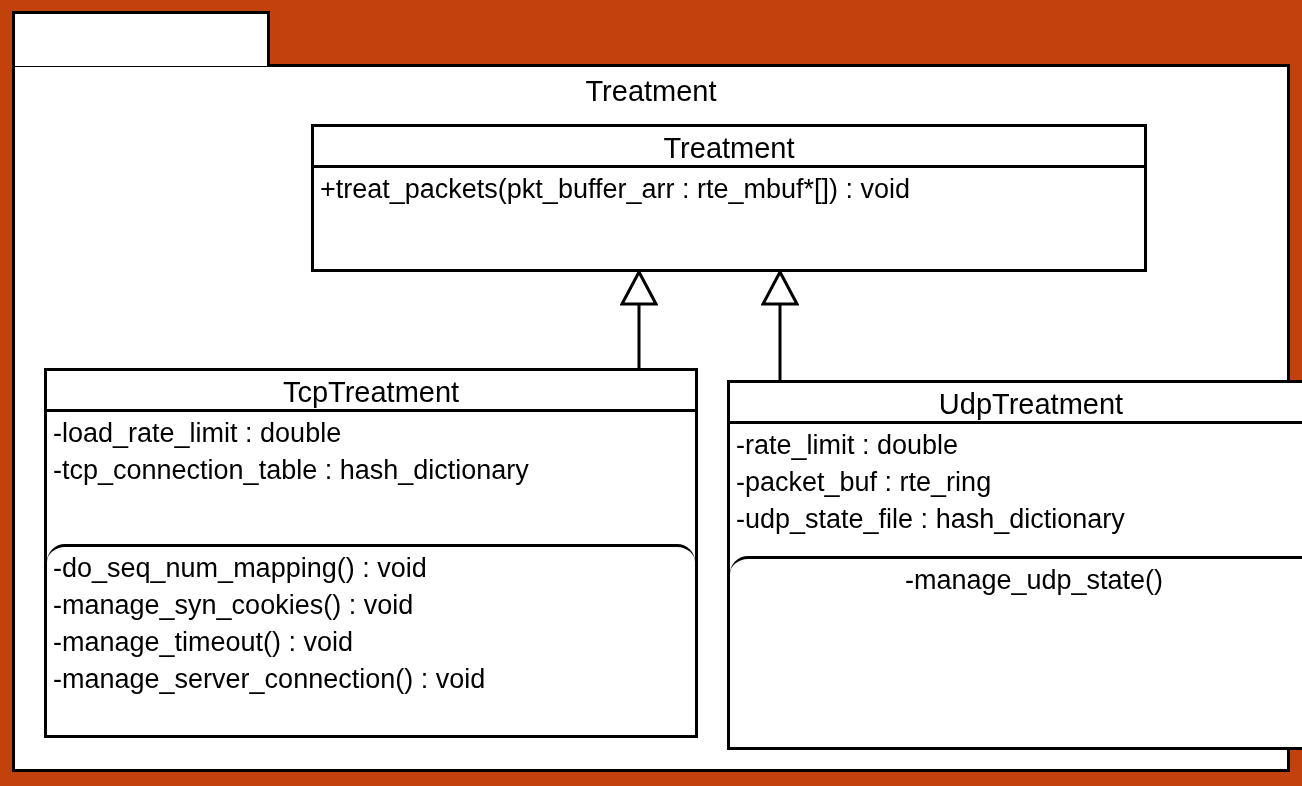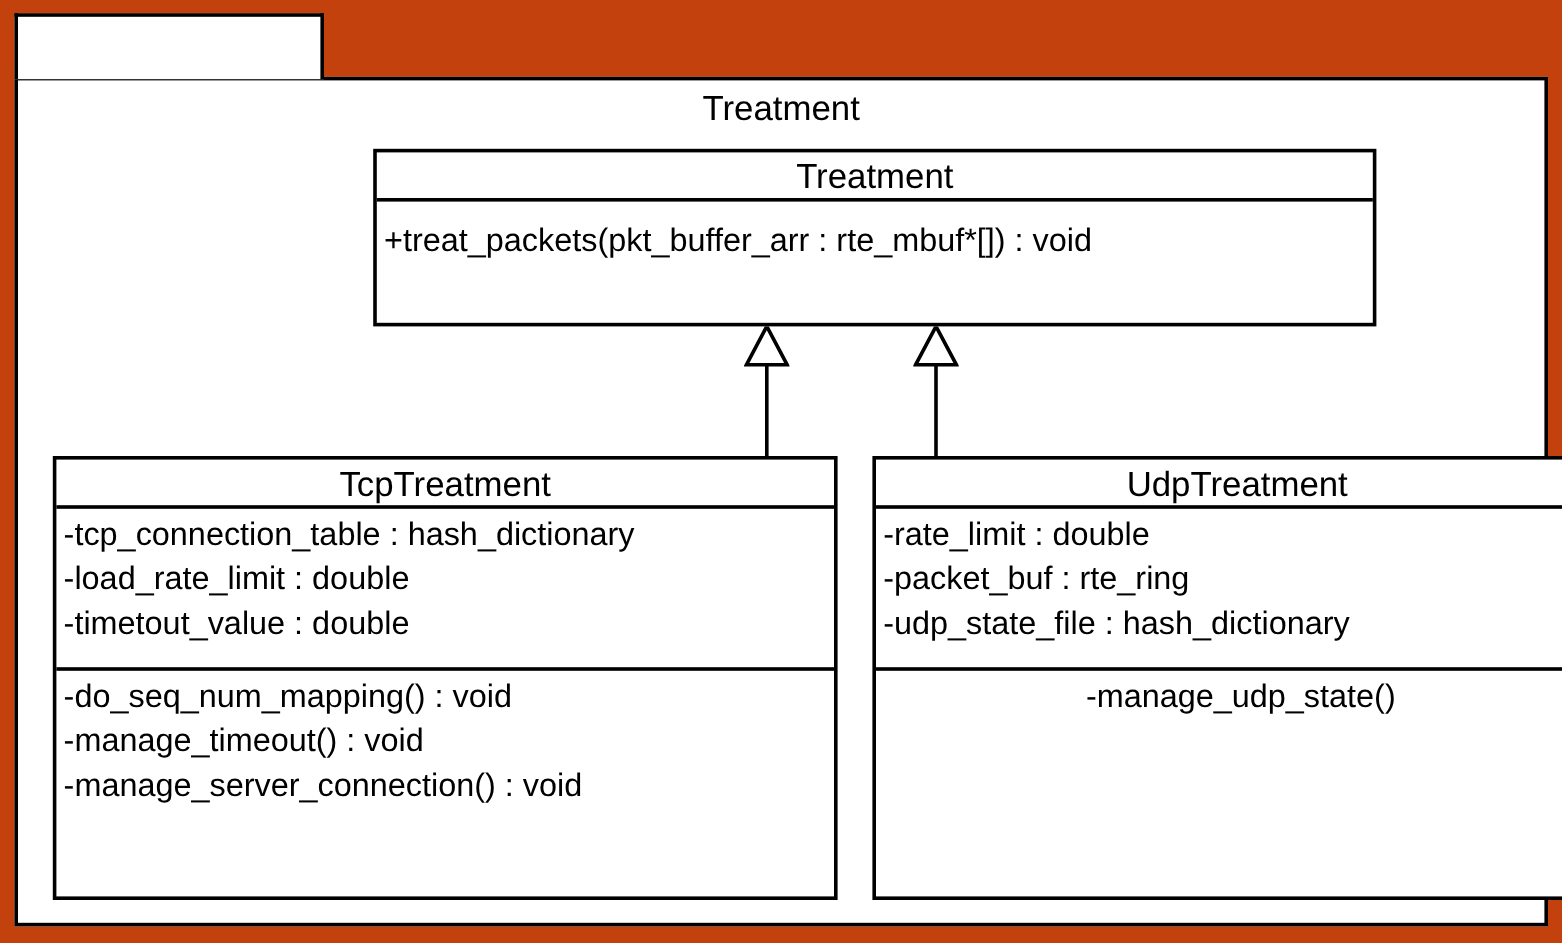--- a/index.html
+++ b/index.html
@@ -76,40 +76,41 @@
     overflow: hidden;
     padding-top: 1px;
     box-sizing: border-box;
   }
   .cls-compartment {
     padding: 3px 0 4px 6px;
     box-sizing: border-box;
   }
   .cls-compartment + .cls-compartment {
     border-top: 3px solid #000;
+    border-radius: 18px;
   }
   .member {
     font-size: 27px;
     line-height: 37px;
     white-space: nowrap;
     height: 37px;
   }
 
   
   #cls-treatment {
     left: 311px;
     top: 124px;
     width: 836px;
     height: 148px;
   }
-  #cls-treatment .cls-compartment { height: 102px; margin-top: 11px; }
+  #cls-treatment .cls-compartment { height: 102px; }
 
   #cls-tcp {
     left: 44px;
-    top: 380px;
+    top: 368px;
     width: 654px;
     height: 370px;
   }
   #cls-tcp .comp-attrs { height: 132px; }
   #cls-tcp .comp-ops   { height: 194px; }
 
   #cls-udp {
     left: 727px;
     top: 380px;
     width: 608px;
@@ -153,26 +154,26 @@
   <div class="cls" id="cls-treatment">
     <div class="cls-name">Treatment</div>
     <div class="cls-compartment">
       <div class="member">+treat_packets(pkt_buffer_arr : rte_mbuf*[]) : void</div>
     </div>
   </div>
 
   <div class="cls" id="cls-tcp">
     <div class="cls-name">TcpTreatment</div>
     <div class="cls-compartment comp-attrs">
+      <div class="member">-load_rate_limit : double</div>
       <div class="member">-tcp_connection_table : hash_dictionary</div>
-      <div class="member">-load_rate_limit : double</div>
-      <div class="member">-timetout_value : double</div>
     </div>
     <div class="cls-compartment comp-ops">
       <div class="member">-do_seq_num_mapping() : void</div>
+      <div class="member">-manage_syn_cookies() : void</div>
       <div class="member">-manage_timeout() : void</div>
       <div class="member">-manage_server_connection() : void</div>
     </div>
   </div>
 
   <div class="cls" id="cls-udp">
     <div class="cls-name">UdpTreatment</div>
     <div class="cls-compartment comp-attrs">
       <div class="member">-rate_limit : double</div>
       <div class="member">-packet_buf : rte_ring</div>

